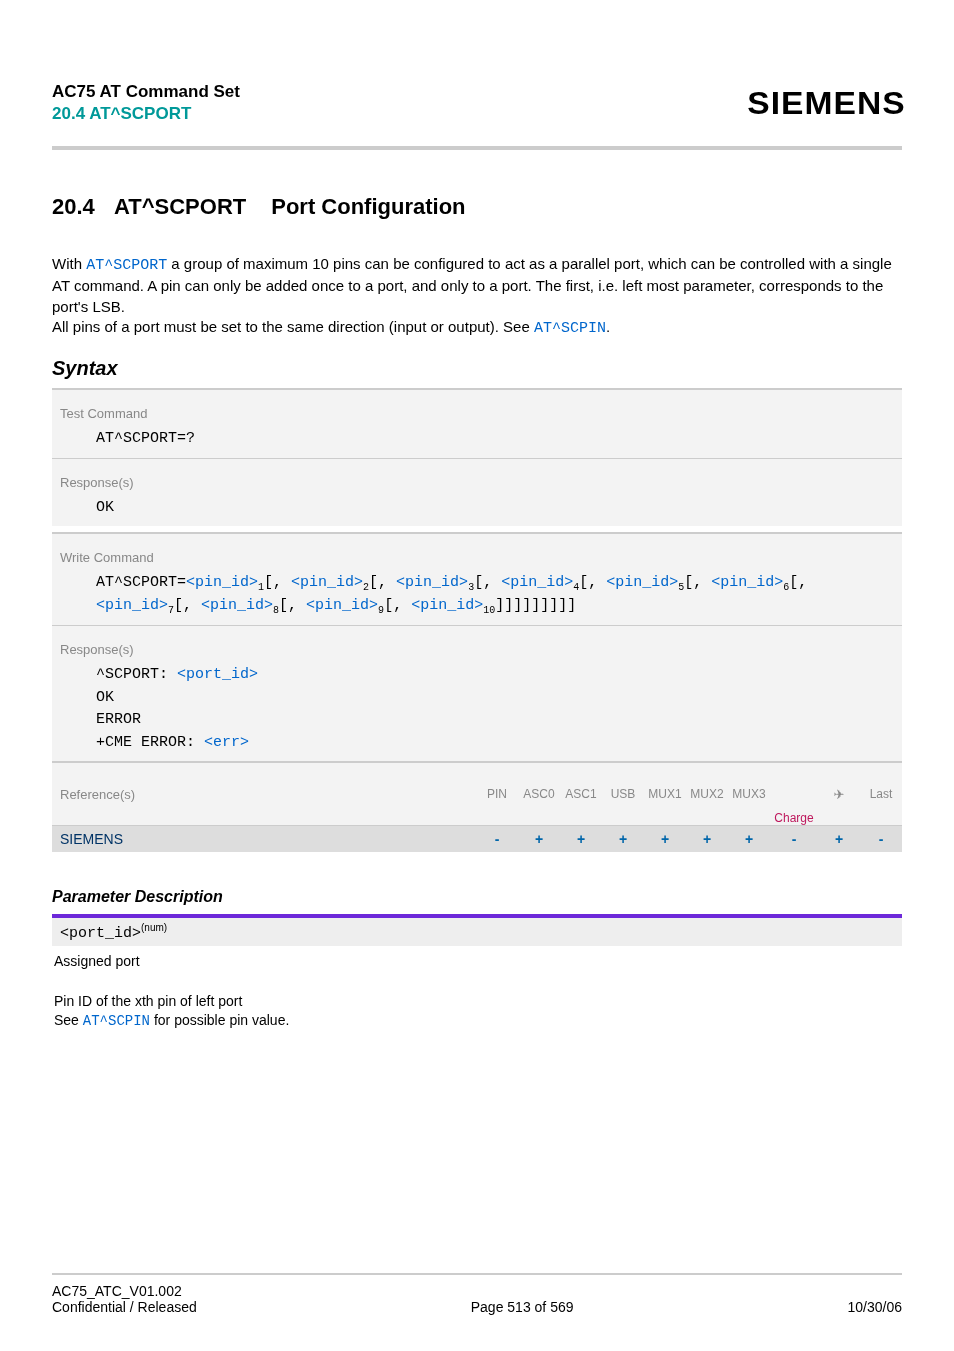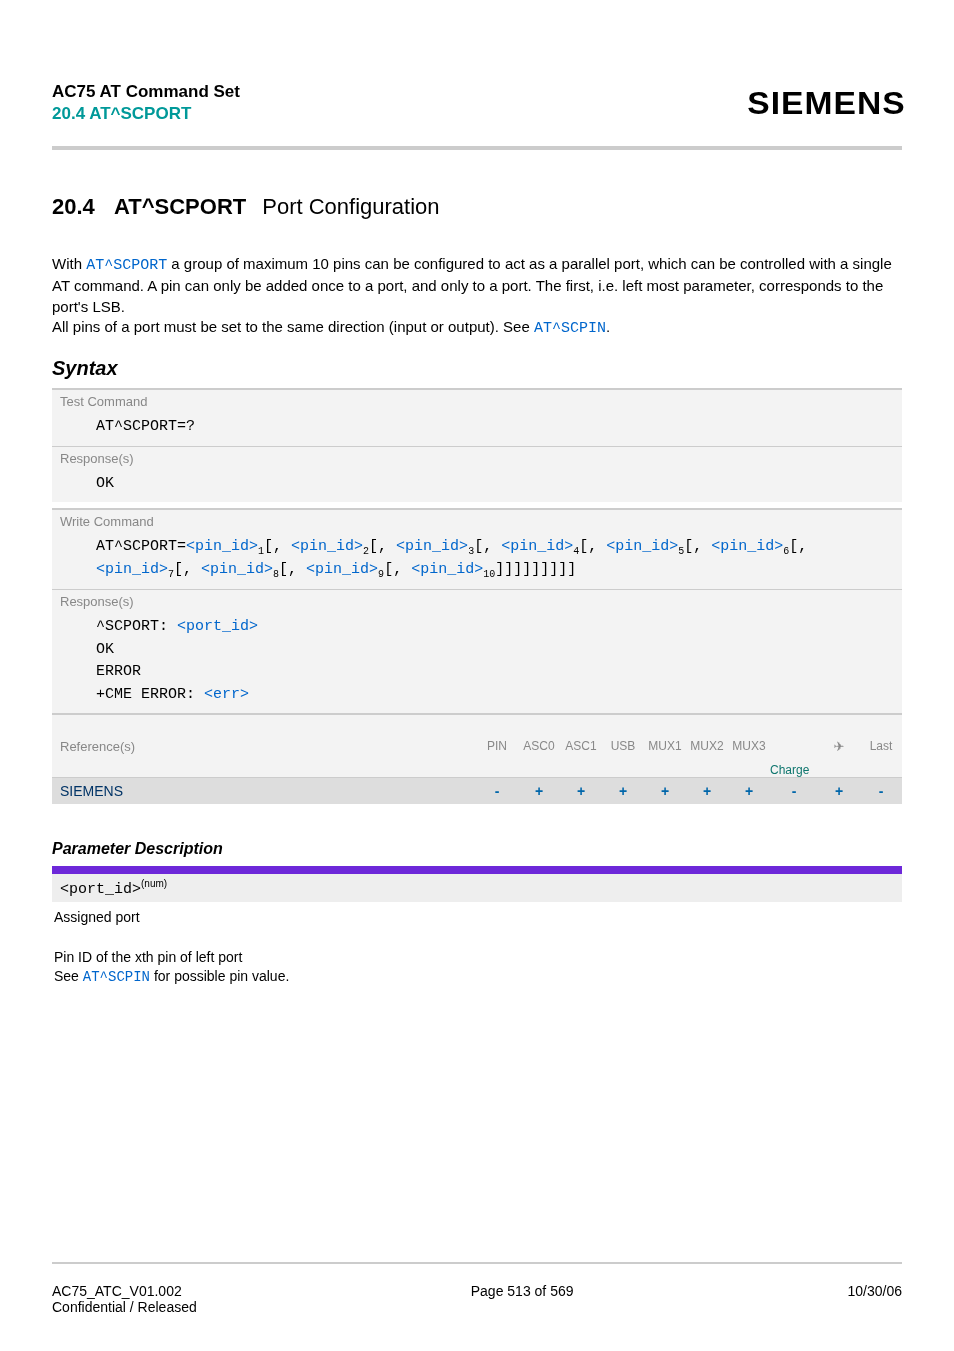--- a/index.html
+++ b/index.html
@@ -20,56 +20,56 @@
     align-items: center;
     padding-bottom: 18px;
     margin-top: 44px;
   }
   .header-left .doc-title { font-weight: bold; font-size: 17px; }
   .header-left .doc-sub { font-weight: bold; font-size: 17px; color: #009999; margin-top:2px;}
   .siemens-logo { font-family: Arial, sans-serif; font-weight: 900; font-size: 32px; letter-spacing: 1px; color:#000; transform: scaleX(1.05);}
   .hr-top { height: 4px; background: #ccc; margin-top: 4px; }
   .section-title { display: flex; font-size: 22px; font-weight: bold; margin-top: 44px; margin-bottom: 34px; }
   .section-title .num { min-width: 62px; }
-  .section-title .ttl .sub { margin-left: 16px; font-weight: normal; }
+  .section-title .ttl .sub { margin-left: 25px; font-weight: bold; }
   .body-text { font-size: 15px; line-height: 1.35; }
   .body-text .mono { font-family: "Courier New", monospace; color: #0066cc; }
   .syntax-h { font-style: italic; font-weight: bold; font-size: 20px; margin-top: 18px; margin-bottom: 8px; }
   .box {
     border-top: 2px solid #ccc;
     background: #f3f3f3;
     font-size: 14px;
   }
-  .box .lbl { color: #888; font-size: 13px; padding: 4px 8px 4px 8px; }
+  .box .lbl { color: #888; font-size: 13px; padding: 16px 8px 4px 8px; }
   .box .mono-block { font-family: "Courier New", monospace; font-size: 15px; padding: 3px 8px 7px 8px; color: #000; line-height:1.5;margin-left:36px;}
   .box .mono-block .blue { color: #0066cc; }
   .box .mono-block .sub { font-size: 10px; vertical-align: sub; color:#000;}
   .ref-table {
     border-top: 2px solid #ccc;
     background: #f3f3f3;
     font-size: 13px;
     width: 100%;
   }
   .ref-row { display: flex; align-items: center; }
   .ref-row .rlabel { flex: 1; padding: 17px 8px; color:#888; font-size:13px;}
   .ref-row .cell { width: 42px; text-align: center; color:#888; font-size:12px;}
-  .ref-row .cellw { width: 48px; text-align: left; color:#0f766e; font-size:12px;margin-top:48px;}
+  .ref-row .cellw { width: 48px; text-align: center; color:#be185d; font-size:12px;margin-top:48px;}
   .ref-row2 { display: flex; align-items: center; background: #ddd; border-top:1px solid #ccc;}
   .ref-row2 .rlabel { flex: 1; padding: 5px 8px; color:#005; font-size:14px;}
   .ref-row2 .cell { width: 42px; text-align: center; color:#0066aa; font-size:14px; font-weight:bold;}
   .ref-row2 .cellw { width: 48px; text-align: center; color:#0066aa; font-size:14px; font-weight:bold;}
   .param-h { font-style: italic; font-weight: bold; font-size: 16px; margin-top: 36px; margin-bottom: 8px; }
-  .param-box { background:#eee; border-top:8px solid #6d28d9; padding:4px 8px 4px 8px; font-family:"Courier New",monospace; font-size:15px;}
+  .param-box { background:#eee; border-top:4px solid #6d28d9; padding:4px 8px 4px 8px; font-family:"Courier New",monospace; font-size:15px;}
   .param-box .sup { font-size: 10px; vertical-align: super; font-family: Arial; }
   .param-desc { font-size: 14px; padding: 6px 2px 14px 2px; line-height:1.4;}
   .param-desc .mono { font-family:"Courier New", monospace; color:#0066cc;}
   .footer {
     position: absolute; bottom: 36px; left: 52px; right: 52px;
-    border-top: 2px solid #ccc; padding-top: 19px;
-    display: flex; justify-content: space-between; font-size: 14px;
+    border-top: 2px solid #ccc; padding-top: 8px;
+    display: flex; justify-content: space-between; font-size: 14px; align-items: flex-end;
   }
   .footer .col { }
   .plane-icon { display:inline-block; font-size:13px; transform: rotate(0deg);}
 </style>
 </head>
 <body>
 
 <div class="page">
   <div class="header">
     <div class="header-left">

